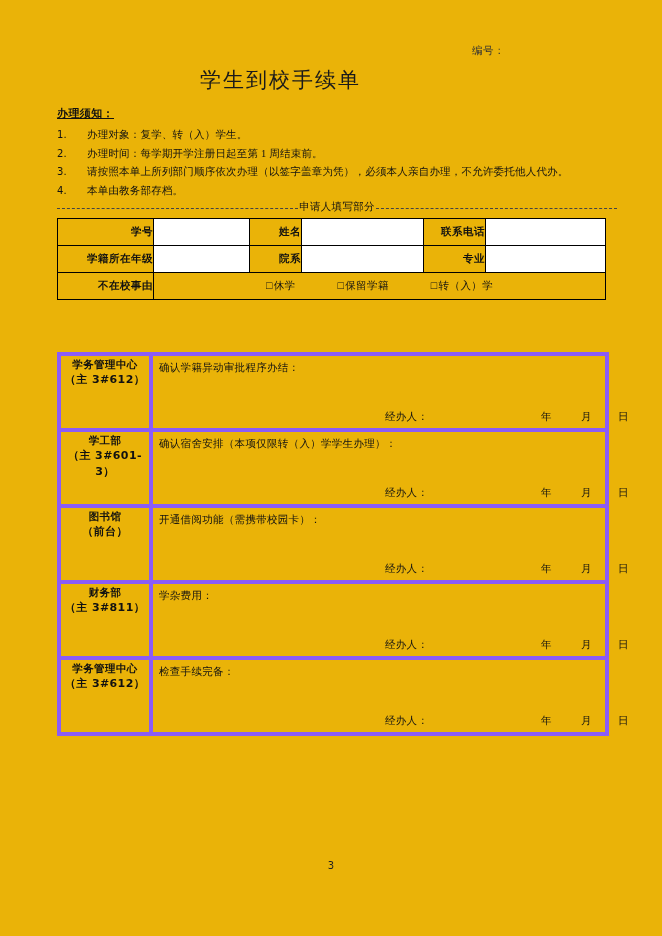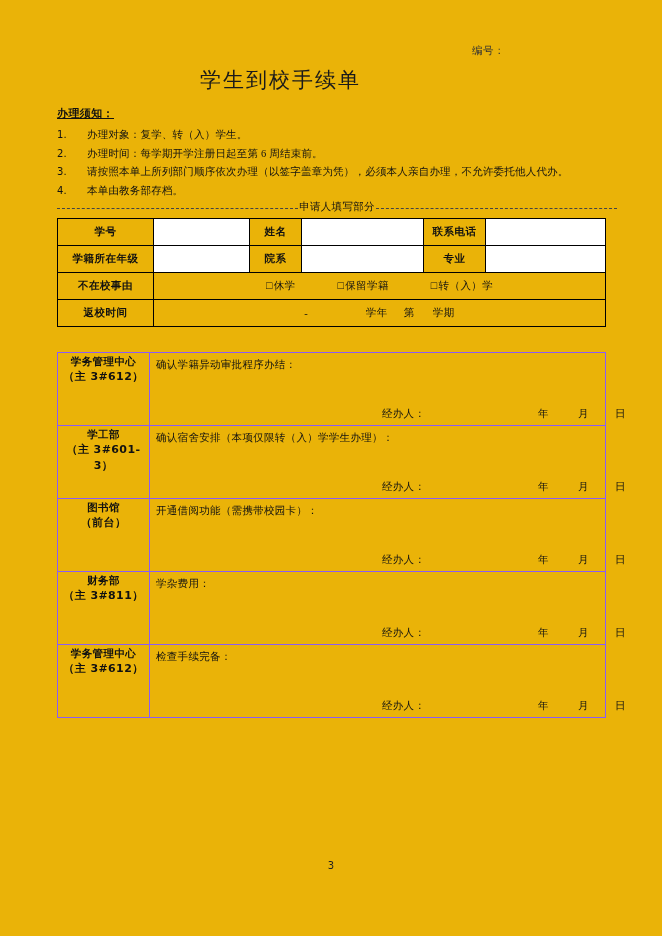--- a/index.html
+++ b/index.html
@@ -115,21 +115,21 @@
     padding: 0;
     vertical-align: middle;
   }
   #applicant-table {
     left: 57px;
     top: 218px;
     width: 548px;
   }
   #applicant-table td { height: 26px; }
   .lab {
-    text-align: center;
+    text-align: right;
     font-family: "DejaVu Sans", "Liberation Sans", sans-serif;
     font-weight: bold;
     font-size: 11px;
     letter-spacing: 0.5px;
     color: #111;
   }
   .blank { background: #fff; }
   .reason-cell {
     text-align: center;
     padding: 0 6px;
@@ -159,21 +159,21 @@
   .rt-gap1 { display:inline-block; width: 16px; }
   .rt-gap2 { display:inline-block; width: 18px; }
 
   
   #process-table {
     left: 57px;
     top: 352px;
     width: 548px;
   }
   #process-table td {
-    border: 1px solid #8b5cf6;
+    border: 4px solid #8b5cf6;
     vertical-align: top;
   }
   td.dept {
     width: 92px;
     text-align: center;
     vertical-align: middle;
     font-family: "DejaVu Sans", "Liberation Sans", sans-serif;
     font-weight: bold;
     font-size: 11px;
     line-height: 16px;
@@ -235,21 +235,21 @@
 
   <div class="notice">
     <div class="notice-head">办理须知：</div>
     <ul class="notice-list">
       <li class="notice-item">
         <span class="notice-num">1.</span>
         <span class="notice-txt">办理对象：复学、转（入）学生。</span>
       </li>
       <li class="notice-item">
         <span class="notice-num">2.</span>
-        <span class="notice-txt">办理时间：每学期开学注册日起至第 6 周结束前。</span>
+        <span class="notice-txt">办理时间：每学期开学注册日起至第 1 周结束前。</span>
       </li>
       <li class="notice-item">
         <span class="notice-num">3.</span>
         <span class="notice-txt">请按照本单上所列部门顺序依次办理（以签字盖章为凭），必须本人亲自办理，不允许委托他人代办。</span>
       </li>
       <li class="notice-item">
         <span class="notice-num">4.</span>
         <span class="notice-txt">本单由教务部存档。</span>
       </li>
     </ul>
@@ -290,33 +290,20 @@
       <tr>
         <td class="lab">不在校事由</td>
         <td class="reason-cell" colspan="5">
           <div class="reason-opts">
             <span><span class="cbx">□</span><span>休学</span></span>
             <span><span class="cbx">□</span><span>保留学籍</span></span>
             <span><span class="cbx">□</span><span>转（入）学</span></span>
           </div>
         </td>
       </tr>
-      <tr>
-        <td class="lab">返校时间</td>
-        <td class="return-cell" colspan="5">
-          <div class="return-inner">
-            <span class="rt-dash">-</span>
-            <span class="rt-seg">学年</span>
-            <span class="rt-gap1"></span>
-            <span class="rt-seg">第</span>
-            <span class="rt-gap2"></span>
-            <span class="rt-seg">学期</span>
-          </div>
-        </td>
-      </tr>
     </tbody>
   </table>
 
 
   <table class="grid" id="process-table">
     <colgroup>
         <col style="width:92px">
         <col style="width:456px">
       </colgroup>
     <tbody>

